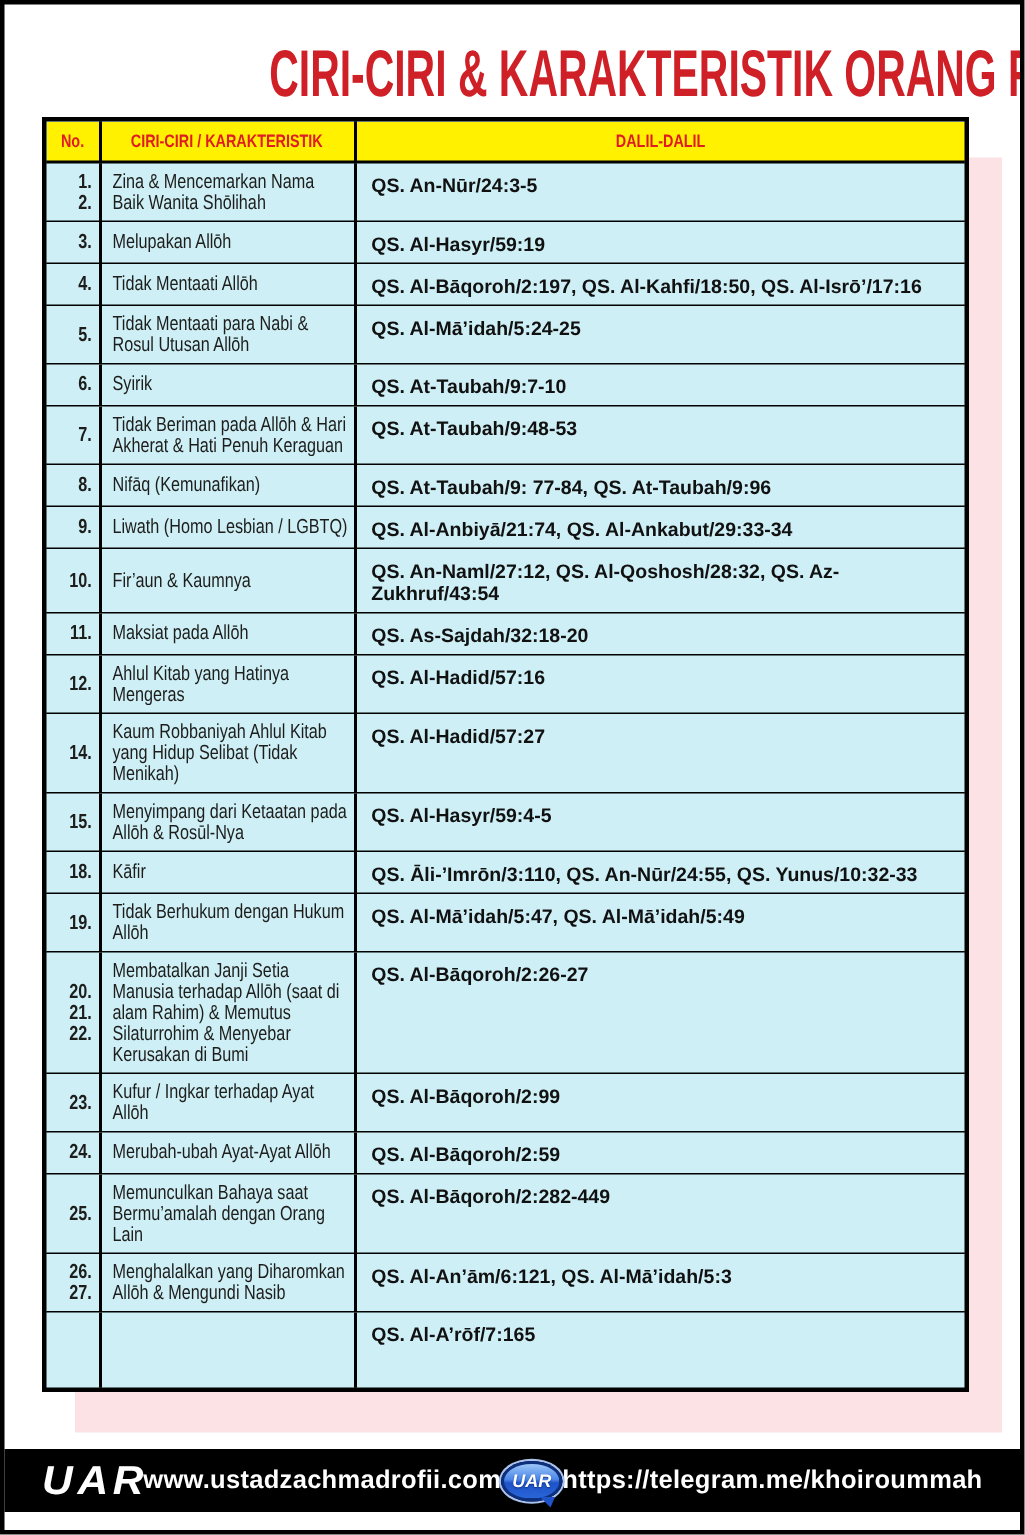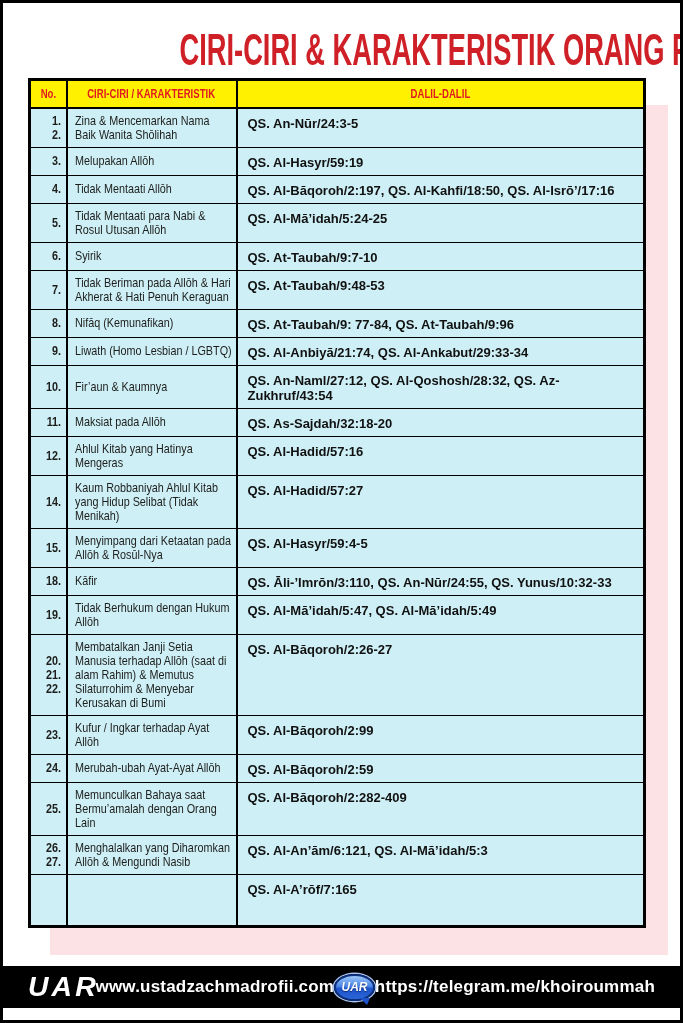--- a/index.html
+++ b/index.html
@@ -385,21 +385,21 @@
         </tr>
         <tr>
           <td class="c-no">
             <span class="cnd-r">
               <div>25.</div>
             </span>
           </td>
           <td class="c-ch">
             <span class="cnd-l">Memunculkan Bahaya saat Bermu’amalah dengan Orang Lain</span>
           </td>
-          <td class="c-da">QS. Al-Bāqoroh/2:282-409</td>
+          <td class="c-da">QS. Al-Bāqoroh/2:282-449</td>
         </tr>
         <tr>
           <td class="c-no">
             <span class="cnd-r">
               <div>26.</div>
               <div>27.</div>
             </span>
           </td>
           <td class="c-ch">
             <span class="cnd-l">Menghalalkan yang Diharomkan Allōh &amp; Mengundi Nasib</span>

